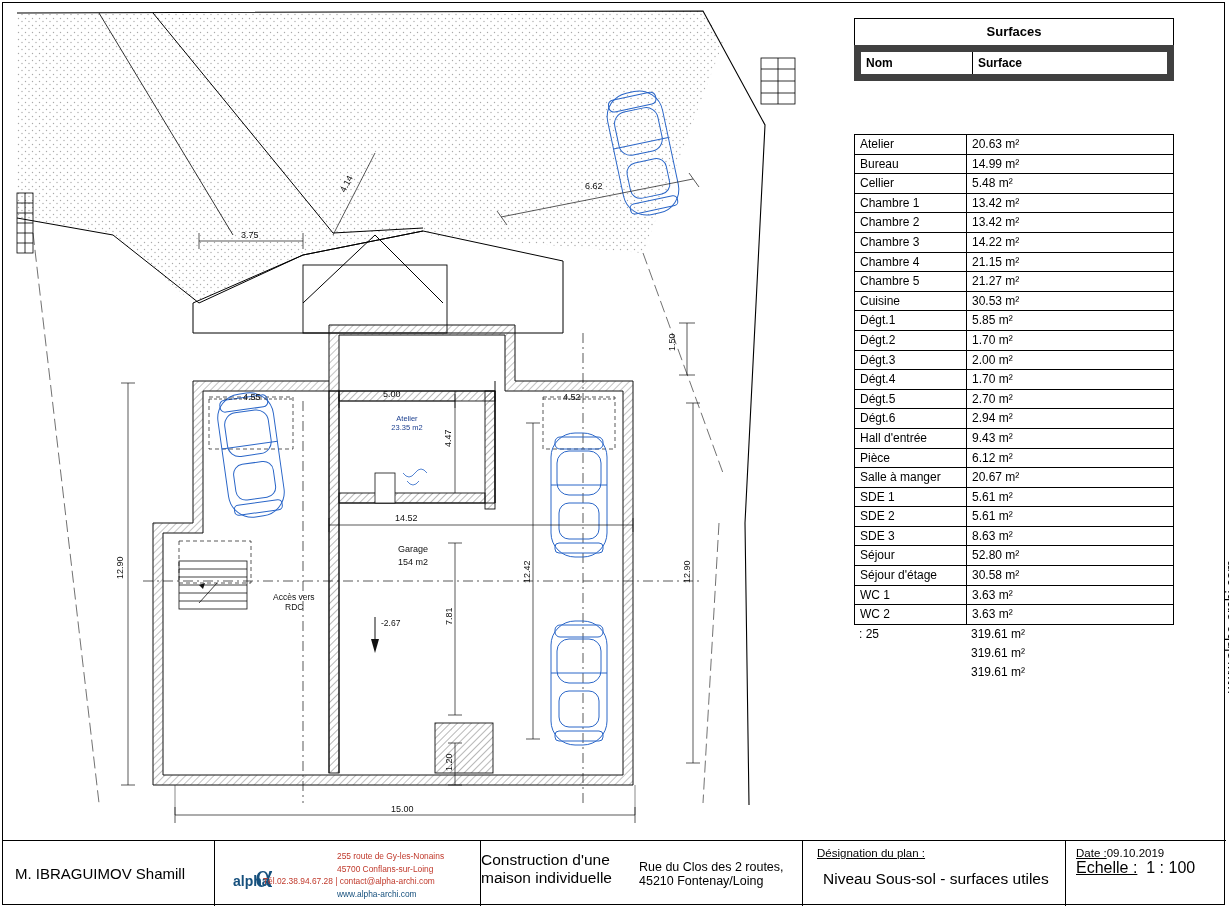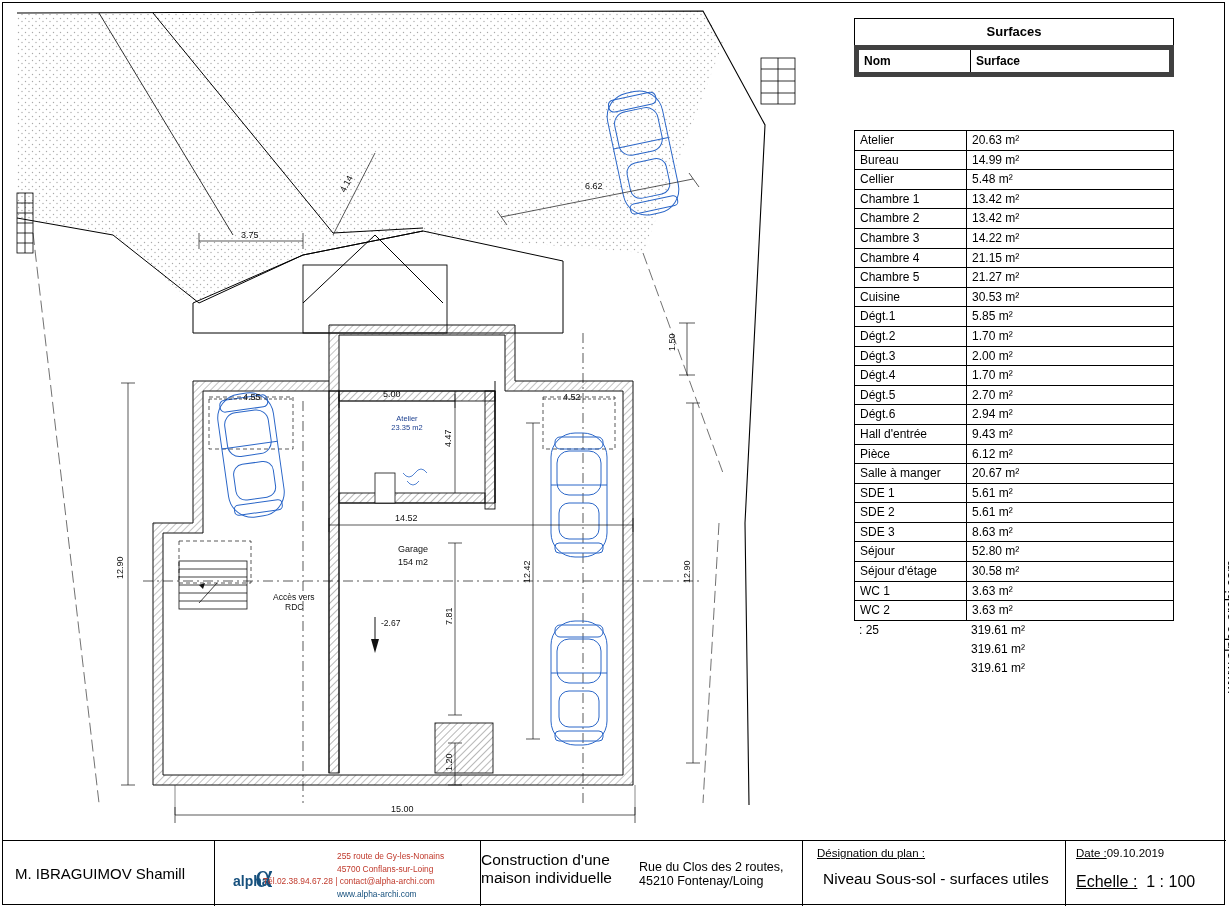--- a/index.html
+++ b/index.html
@@ -7,21 +7,21 @@
   #sheet{position:absolute;left:0;top:0;width:1229px;height:909px;}
   .border-outer{position:absolute;left:2px;top:2px;width:1223px;height:903px;border:1px solid #000;box-sizing:border-box;}
 
   
   #drawing{position:absolute;left:3px;top:3px;width:840px;height:835px;overflow:hidden;}
   #drawing svg{position:absolute;left:0;top:0;}
 
   
   #surfaces{position:absolute;left:854px;top:18px;width:320px;}
   .srf-title{border:1px solid #000;border-bottom:none;height:26px;line-height:26px;text-align:center;font-size:13px;font-weight:bold;}
-  .srf-head{display:flex;border:5px solid #404040;height:22px;font-size:12px;font-weight:bold;}
+  .srf-head{display:flex;border:7px solid #404040;height:22px;font-size:12px;font-weight:bold;}
   .srf-head .c1{width:112px;border-right:1px solid #000;padding-left:5px;line-height:22px;box-sizing:border-box;}
   .srf-head .c2{flex:1;padding-left:5px;line-height:22px;}
   .srf-rows{margin-top:53px;border-top:1px solid #000;}
   .srf-row{display:flex;height:19.6px;font-size:12px;border-bottom:1px solid #000;border-left:1px solid #000;border-right:1px solid #000;box-sizing:border-box;}
   .srf-row .c1{width:112px;border-right:1px solid #000;padding-left:5px;line-height:18.6px;box-sizing:border-box;}
   .srf-row .c2{flex:1;padding-left:5px;line-height:18.6px;}
   .srf-total{display:flex;font-size:12px;height:19px;}
   .srf-total .c1{width:112px;padding-left:5px;line-height:19px;box-sizing:border-box;}
   .srf-total .c2{flex:1;padding-left:5px;line-height:19px;}
   .srf-extra{font-size:12px;height:19px;line-height:19px;padding-left:117px;}
@@ -35,21 +35,21 @@
   .c-owner{width:212px;border-right:1px solid #000;display:flex;align-items:center;padding-left:12px;font-size:15px;}
   .c-logo{width:266px;border-right:1px solid #000;position:relative;}
   .c-project{width:322px;border-right:1px solid #000;display:flex;flex-direction:row;align-items:center;justify-content:center;}
   .c-desig{flex:1;border-right:1px solid #000;padding:6px 0 0 14px;}
   .c-date{width:160px;padding:6px 0 0 10px;}
 
   .proj-title{font-size:15.5px;margin-bottom:9px;}
   .proj-sub{font-size:12.5px;}
   .desig-label{font-size:11.5px;text-decoration:underline;margin-bottom:11px;}
   .desig-value{font-size:15.5px;padding-left:6px;}
-  .date-line{font-size:11.5px;margin-bottom:14px;}
+  .date-line{font-size:11.5px;}
   .date-line u{text-decoration:underline;}
   .ech-line{font-size:16px;}
 
   .logo-alpha{position:absolute;left:16px;top:8px;width:112px;height:50px;}
   .logo-alpha .arch{position:absolute;left:46px;top:19px;font-size:12px;font-weight:bold;color:#16507d;margin-top:45px;}
   .logo-alpha .alpha-w{position:absolute;left:2px;top:24px;font-size:14px;color:#16507d;font-weight:bold;}
   .logo-alpha .glyph{position:absolute;left:24px;top:8px;font-size:34px;color:#16507d;font-family:"Liberation Serif",serif;}
   .logo-addr{position:absolute;left:122px;top:9px;font-size:8.4px;line-height:12.6px;color:#c0392b;white-space:nowrap;}
   .logo-addr .l2{color:#c0392b;}
   .logo-tel{position:absolute;left:48px;top:35px;font-size:8.4px;color:#c0392b;white-space:nowrap;}

